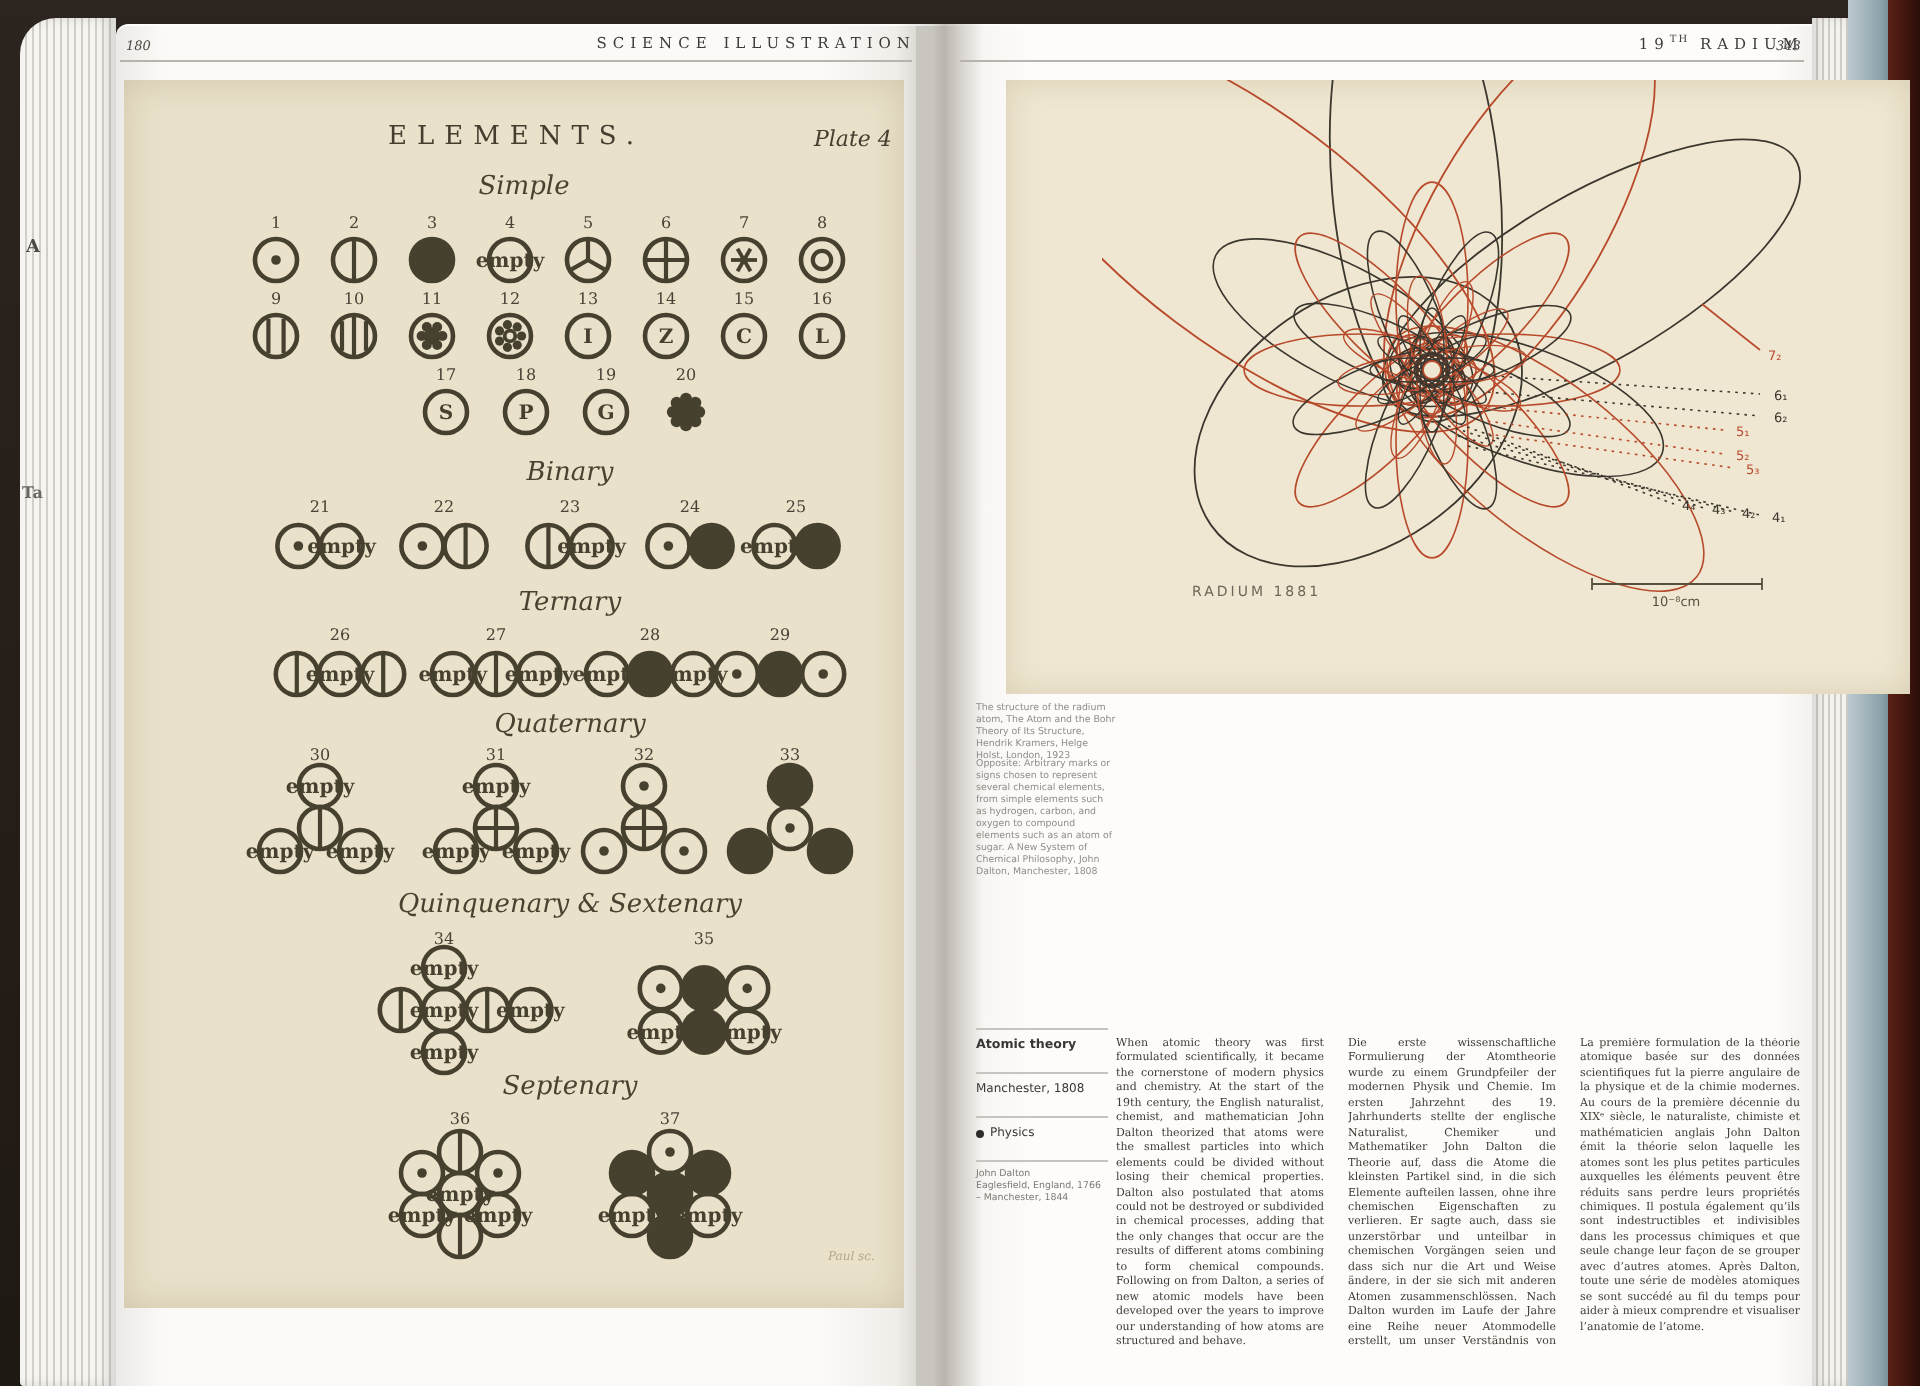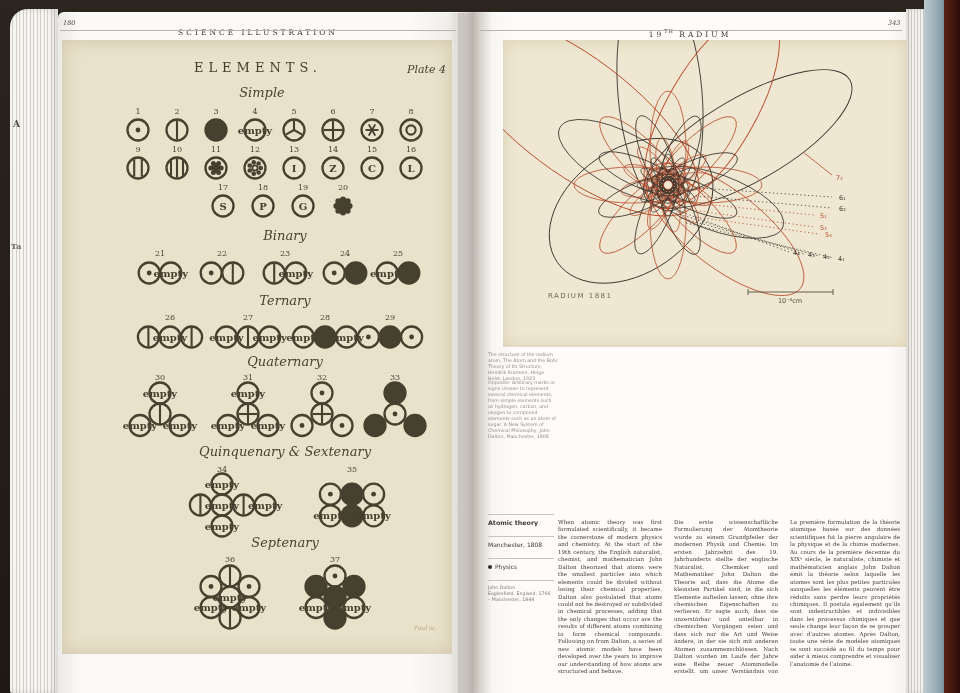--- a/index.html
+++ b/index.html
@@ -24,35 +24,35 @@
      background:linear-gradient(90deg,rgba(60,48,35,0) 0%,rgba(60,48,35,.16) 42%,rgba(75,60,42,.30) 55%,rgba(60,48,35,0) 100%);}
   .edge-right{position:absolute;left:906px;top:9px;width:18px;height:684px;
      background:repeating-linear-gradient(90deg,#f3f2ef 0 2px,#cfccc6 2px 3px);
      box-shadow:inset 3px 0 5px rgba(0,0,0,.10);}
   .board-blue{position:absolute;left:924px;top:0;width:20px;height:693px;
      background:linear-gradient(90deg,#bcc9ce 0%,#8da4ad 80%,#7b929b 100%);}
   .board-maroon{position:absolute;left:944px;top:0;width:16px;height:693px;
      background:linear-gradient(90deg,#5b2117 0%,#3a130c 70%,#2a0d08 100%);}
 
   
-  .run-head{position:absolute;top:28px;font-size:7.5px;letter-spacing:3px;color:#3c3b38;text-align:center;}
+  .run-head{position:absolute;top:17px;font-size:7.5px;letter-spacing:3px;color:#3c3b38;text-align:right;}
   .run-head.l{left:58px;width:400px;}
   .run-head.r{left:478px;width:424px;}
   .run-head sup{font-size:5px;letter-spacing:1px;}
   .head-rule{position:absolute;top:30px;height:1px;background:#b8b4ad;}
   .head-rule.l{left:60px;width:396px;}
   .head-rule.r{left:480px;width:422px;}
   .page-no{position:absolute;top:19px;font-size:6.5px;color:#4a4844;font-style:italic;}
   .page-no.l{left:63px;} .page-no.r{left:888px;}
 
   
   .plate-left{position:absolute;left:62px;top:40px;width:390px;height:614px;
      background:#e9e1ca;box-shadow:inset 0 0 18px rgba(115,95,55,.22);}
   .plate-right{position:absolute;left:503px;top:40px;width:404px;height:307px;
-     background:#efe7d1;box-shadow:inset 0 0 16px rgba(115,95,55,.18);}
+     background:#efe7d1;box-shadow:inset 0 0 16px rgba(115,95,55,.18);padding-left:48px;}
 
   
   .pl-title{font:13px "DejaVu Serif",serif;letter-spacing:5px;fill:#453d2e;}
   .pl-plateno{font:italic 11px "DejaVu Serif",serif;fill:#453d2e;}
   .pl-script{font:italic 13px "DejaVu Serif",serif;fill:#4a4231;}
   .pl-num{font:8px "DejaVu Serif",serif;fill:#4a4236;}
   .pl-letter{font:bold 10px "DejaVu Serif",serif;fill:#46402f;}
   .pl-sig{font:italic 6px "DejaVu Serif",serif;fill:#b4a88d;}
   .rd-label{font:7px "DejaVu Sans",sans-serif;letter-spacing:1.5px;fill:#6f675a;}
   .rd-scale{font:6.5px "DejaVu Sans",sans-serif;fill:#55503f;}

